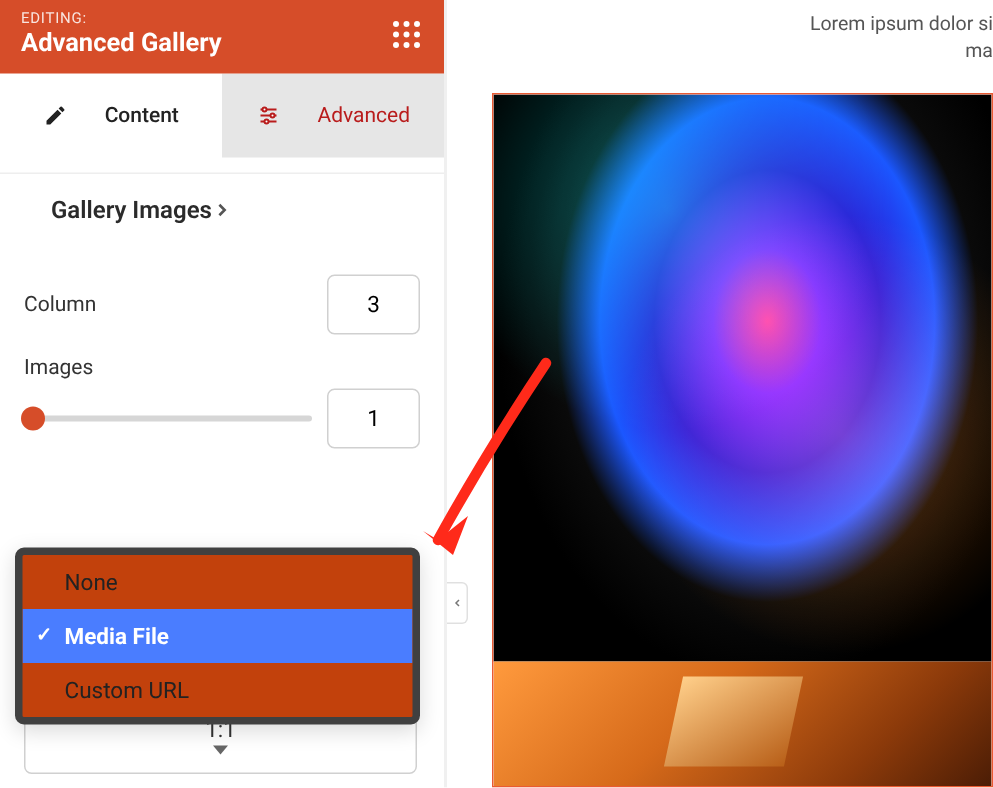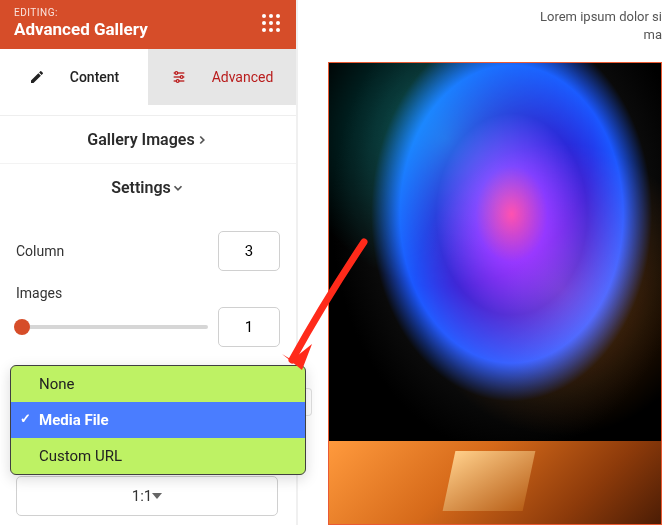--- a/index.html
+++ b/index.html
@@ -12,42 +12,42 @@
   .panel-title { font-size: 17px; font-weight: 700; margin-top: 1px; }
   .drag-handle { position: absolute; right: 14px; top: 12px; width: 22px; height: 22px; display: flex; flex-wrap: wrap; gap: 3px; align-content: center; justify-content: center; cursor: grab; }
   .drag-handle span { width: 4px; height: 4px; background: #fff; border-radius: 50%; }
 
   .tabs { display: flex; height: 56px; }
   .tab { flex: 1; display: flex; align-items: center; justify-content: center; gap: 25px; font-size: 14px; cursor: pointer; }
   .tab.active { background: #fff; color: #222; font-weight: 500; }
   .tab.inactive { background: #e6e6e6; color: #b91c1c; }
   .tab svg { width: 16px; height: 16px; }
 
-  .section { padding: 14px 16px; display: flex; align-items: center; justify-content: center; cursor: pointer; border-top: 1px solid #f3f3f3; }
+  .section { padding: 14px 34px; display: flex; align-items: center; justify-content: flex-start; cursor: pointer; border-top: 1px solid #f3f3f3; }
   .section.first { margin-top: 10px; border-top: 1px solid #eee; }
   .section-title { font-size: 16px; font-weight: 600; color: #2b2b2b; }
   .section svg { width: 14px; height: 14px; stroke: #555; }
 
   .controls { padding: 6px 16px 16px 16px; }
   .ctrl-row { display: flex; align-items: center; justify-content: space-between; margin: 14px 0; gap: 28px; }
   .ctrl-label { font-size: 14px; color: #333; }
   .num-input { width: 62px; height: 40px; border: 1px solid #d0d0d0; border-radius: 5px; text-align: center; font-size: 15px; background: #fff; }
 
   .slider-row { display: flex; align-items: center; gap: 10px; margin: 6px 0 16px 0; }
   .slider-track { flex: 1; height: 4px; background: #d6d6d6; border-radius: 2px; position: relative; cursor: pointer; }
   .slider-thumb { position: absolute; left: -2px; top: -6px; width: 16px; height: 16px; background: #d64d29; border-radius: 50%; cursor: grab; }
 
-  .dropdown-popup { position: absolute; left: 10px; top: 365px; width: 296px; background: #bef264; border: 1px solid #404040; border-radius: 6px; box-shadow: 0 4px 14px rgba(0,0,0,0.15); overflow: hidden; z-index: 50; }
+  .dropdown-popup { position: absolute; left: 10px; top: 365px; width: 270px; background: #c2410c; border: 5px solid #404040; border-radius: 6px; box-shadow: 0 4px 14px rgba(0,0,0,0.15); overflow: hidden; z-index: 50; }
   .dd-item { padding: 9px 14px 9px 28px; font-size: 15px; cursor: pointer; position: relative; color: #222; }
   .dd-item.selected { background: #4a7dff; color: #fff; font-weight: 700; }
   .dd-item.selected::before { content: "✓"; position: absolute; left: 9px; top: 9px; font-size: 13px; }
 
   .partial-label { position: absolute; left: 16px; top: 453px; font-size: 14px; color: #444; }
 
-  .aspect-select { position: absolute; left: 16px; top: 476px; width: 262px; height: 40px; border: 1px solid #d0d0d0; border-radius: 5px; background: #fff; display: flex; align-items: center; justify-content: center; padding: 0 12px; cursor: pointer; }
+  .aspect-select { position: absolute; left: 16px; top: 476px; width: 262px; height: 40px; border: 1px solid #d0d0d0; border-radius: 5px; background: #fff; display: flex; align-items: center; justify-content: flex-start; padding: 0 12px; cursor: pointer; flex-direction: column; }
   .aspect-select span { font-size: 15px; color: #333; }
   .aspect-select svg { width: 10px; height: 10px; }
 
   .collapse-handle { position: absolute; left: 298px; top: 388px; width: 14px; height: 28px; background: #fff; border: 1px solid #e0e0e0; border-left: none; border-radius: 0 4px 4px 0; display: flex; align-items: center; justify-content: center; cursor: pointer; }
   .collapse-handle svg { width: 8px; height: 8px; }
 
   .canvas { position: absolute; left: 314px; top: 0; width: 348px; height: 525px; }
   .lorem { position: absolute; right: 0; top: 8px; width: 140px; text-align: right; color: #555; font-size: 13px; line-height: 1.4; }
   .gallery-frame { position: absolute; left: 14px; top: 62px; width: 334px; height: 463px; border: 1px solid #ea5a33; background: #fff; overflow: hidden; }
 
@@ -110,26 +110,20 @@
     </div>
   </div>
 
   <div class="section first">
     <span class="section-title">Gallery Images</span>
     <svg viewBox="0 0 24 24" fill="none" stroke="currentColor" stroke-width="3">
         <polyline points="9 6 15 12 9 18"></polyline>
       </svg>
   </div>
 
-  <div class="section">
-    <span class="section-title">Settings</span>
-    <svg viewBox="0 0 24 24" fill="none" stroke="currentColor" stroke-width="3">
-        <polyline points="6 9 12 15 18 9"></polyline>
-      </svg>
-  </div>
 
   <div class="controls">
     <div class="ctrl-row">
       <span class="ctrl-label">Column</span>
       <input class="num-input" value="3" style="">
     </div>
 
     <div class="ctrl-label" style="margin-top:4px">Images</div>
     <div class="slider-row">
       <div class="slider-track">

